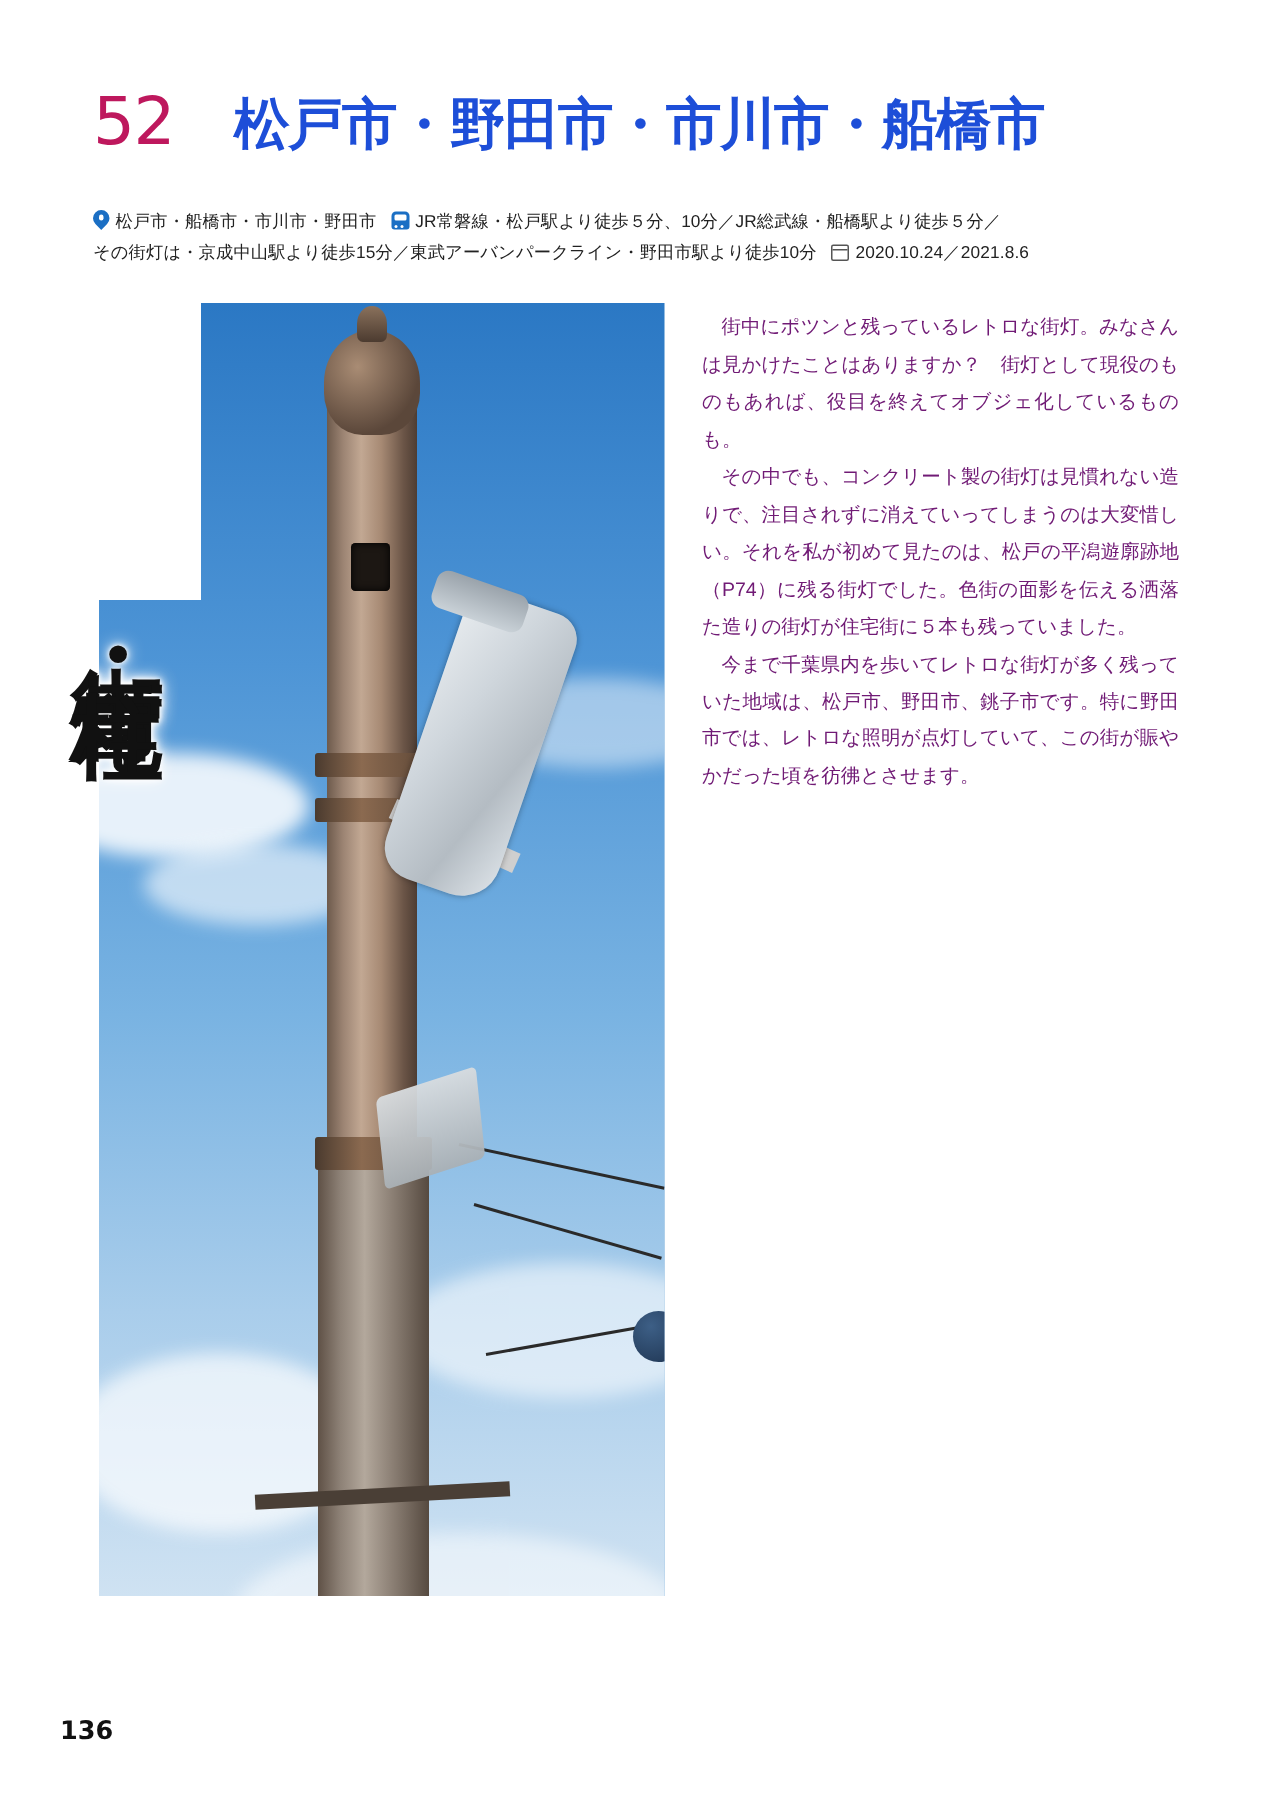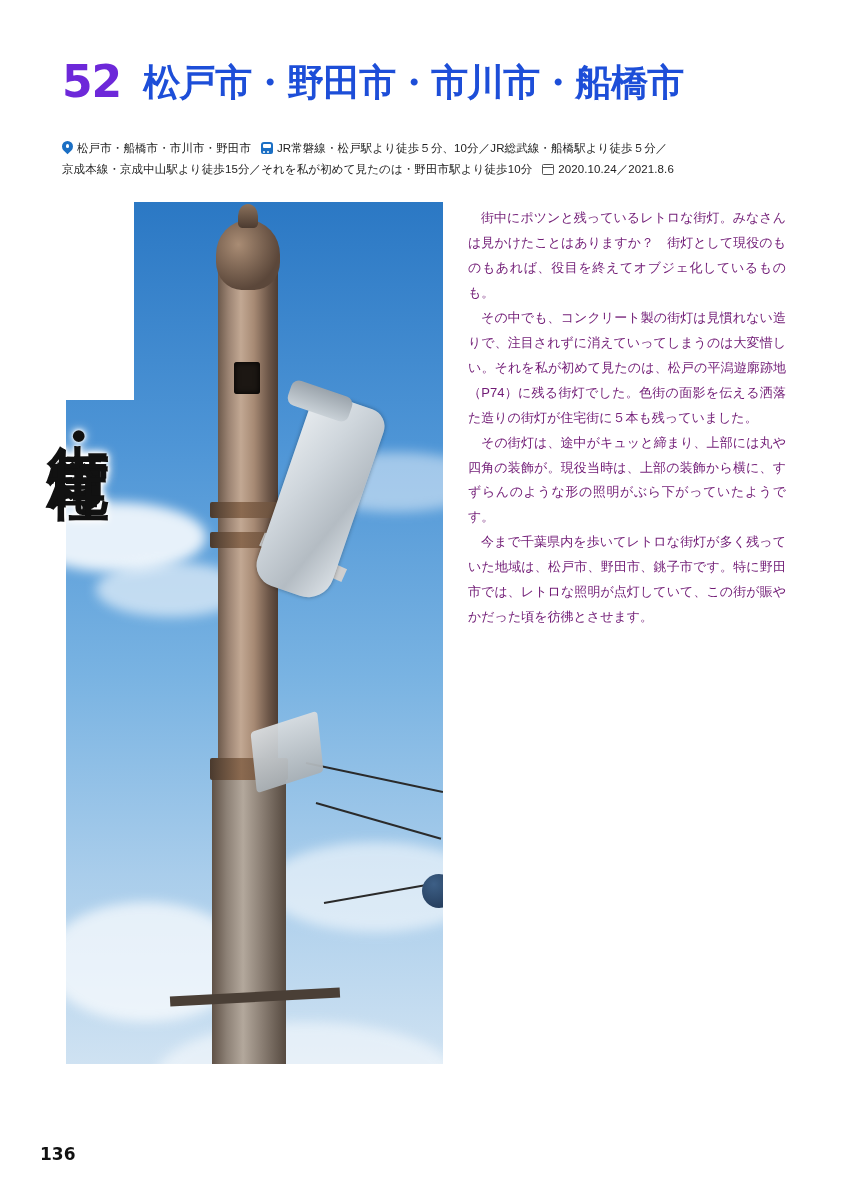--- a/index.html
+++ b/index.html
@@ -26,26 +26,26 @@
   .header {
     position: absolute;
     left: 62px;
     top: 60px;
     width: 724px;
     display: flex;
     align-items: center;
   }
   .chapter-number {
     font-family: "DejaVu Sans", sans-serif;
-    font-weight: bold;
+    font-weight: normal;
     font-size: 44px;
-    color: #6d28d9;
+    color: #be185d;
     letter-spacing: -1px;
     line-height: 1;
-    margin-right: 22px;
+    margin-right: 40px;
   }
   .header-title {
     font-family: "DejaVu Sans", "Liberation Sans", sans-serif;
     font-weight: bold;
     font-size: 37px;
     letter-spacing: -1px;
     color: #1d4ed8;
     line-height: 1;
     white-space: nowrap;
   }
@@ -351,21 +351,21 @@
 <div class="page">
 
   <div class="header">
     <div class="chapter-number">52</div>
     <div class="header-title">松戸市・野田市・市川市・船橋市</div>
   </div>
 
   <div class="meta">
     <span class="ic pin-icon"></span><span>松戸市・船橋市・市川市・野田市</span>
     &nbsp;&nbsp;<span class="ic train-icon"></span><span>JR常磐線・松戸駅より徒歩５分、10分／JR総武線・船橋駅より徒歩５分／</span><br>
-    <span>京成本線・京成中山駅より徒歩15分／それを私が初めて見たのは・野田市駅より徒歩10分</span>
+    <span>その街灯は・京成中山駅より徒歩15分／東武アーバンパークライン・野田市駅より徒歩10分</span>
     &nbsp;&nbsp;<span class="ic cal-icon"></span><span>2020.10.24／2021.8.6</span>
   </div>
 
   <div class="photo">
     <div class="sky"></div>
     <div class="cloud c1"></div>
     <div class="cloud c2"></div>
     <div class="cloud c3"></div>
     <div class="cloud c4"></div>
     <div class="cloud c5"></div>
@@ -392,19 +392,18 @@
 
     <div class="white-notch"></div>
   </div>
 
   <div class="vtitle">街灯・電柱</div>
 
 
   <div class="body-col">
     <p>街中にポツンと残っているレトロな街灯。みなさんは見かけたことはありますか？　街灯として現役のものもあれば、役目を終えてオブジェ化しているものも。</p>
     <p>その中でも、コンクリート製の街灯は見慣れない造りで、注目されずに消えていってしまうのは大変惜しい。それを私が初めて見たのは、松戸の平潟遊廓跡地（P74）に残る街灯でした。色街の面影を伝える洒落た造りの街灯が住宅街に５本も残っていました。</p>
-    <p>その街灯は、途中がキュッと締まり、上部には丸や四角の装飾が。現役当時は、上部の装飾から横に、すずらんのような形の照明がぶら下がっていたようです。</p>
     <p>今まで千葉県内を歩いてレトロな街灯が多く残っていた地域は、松戸市、野田市、銚子市です。特に野田市では、レトロな照明が点灯していて、この街が賑やかだった頃を彷彿とさせます。</p>
   </div>
 
   <div class="folio">136</div>
 
 </div>
 
 </body></html>

